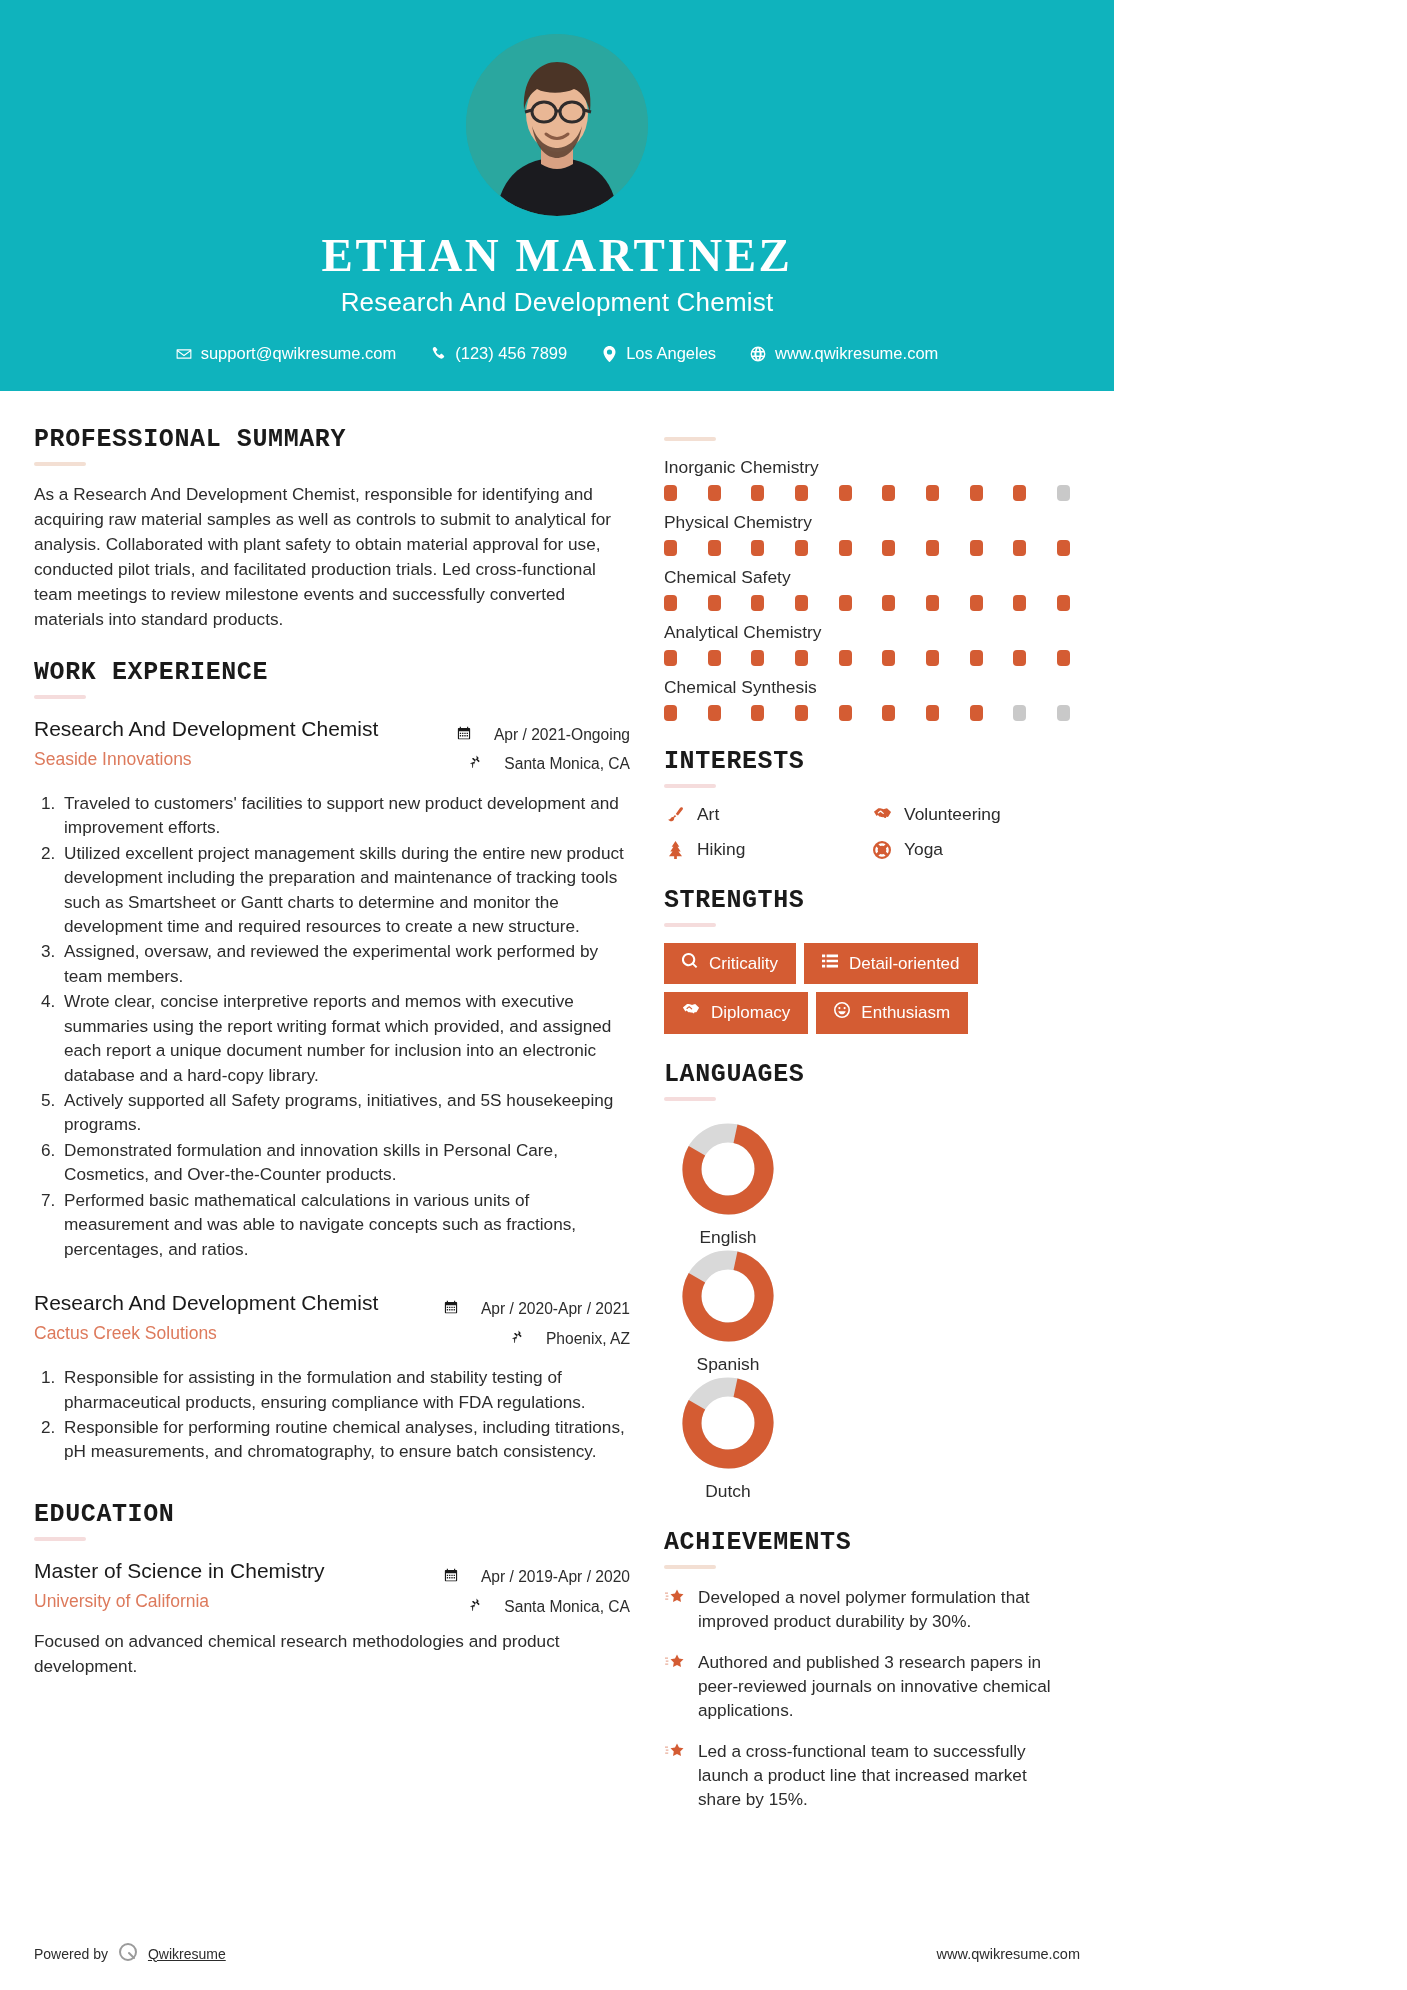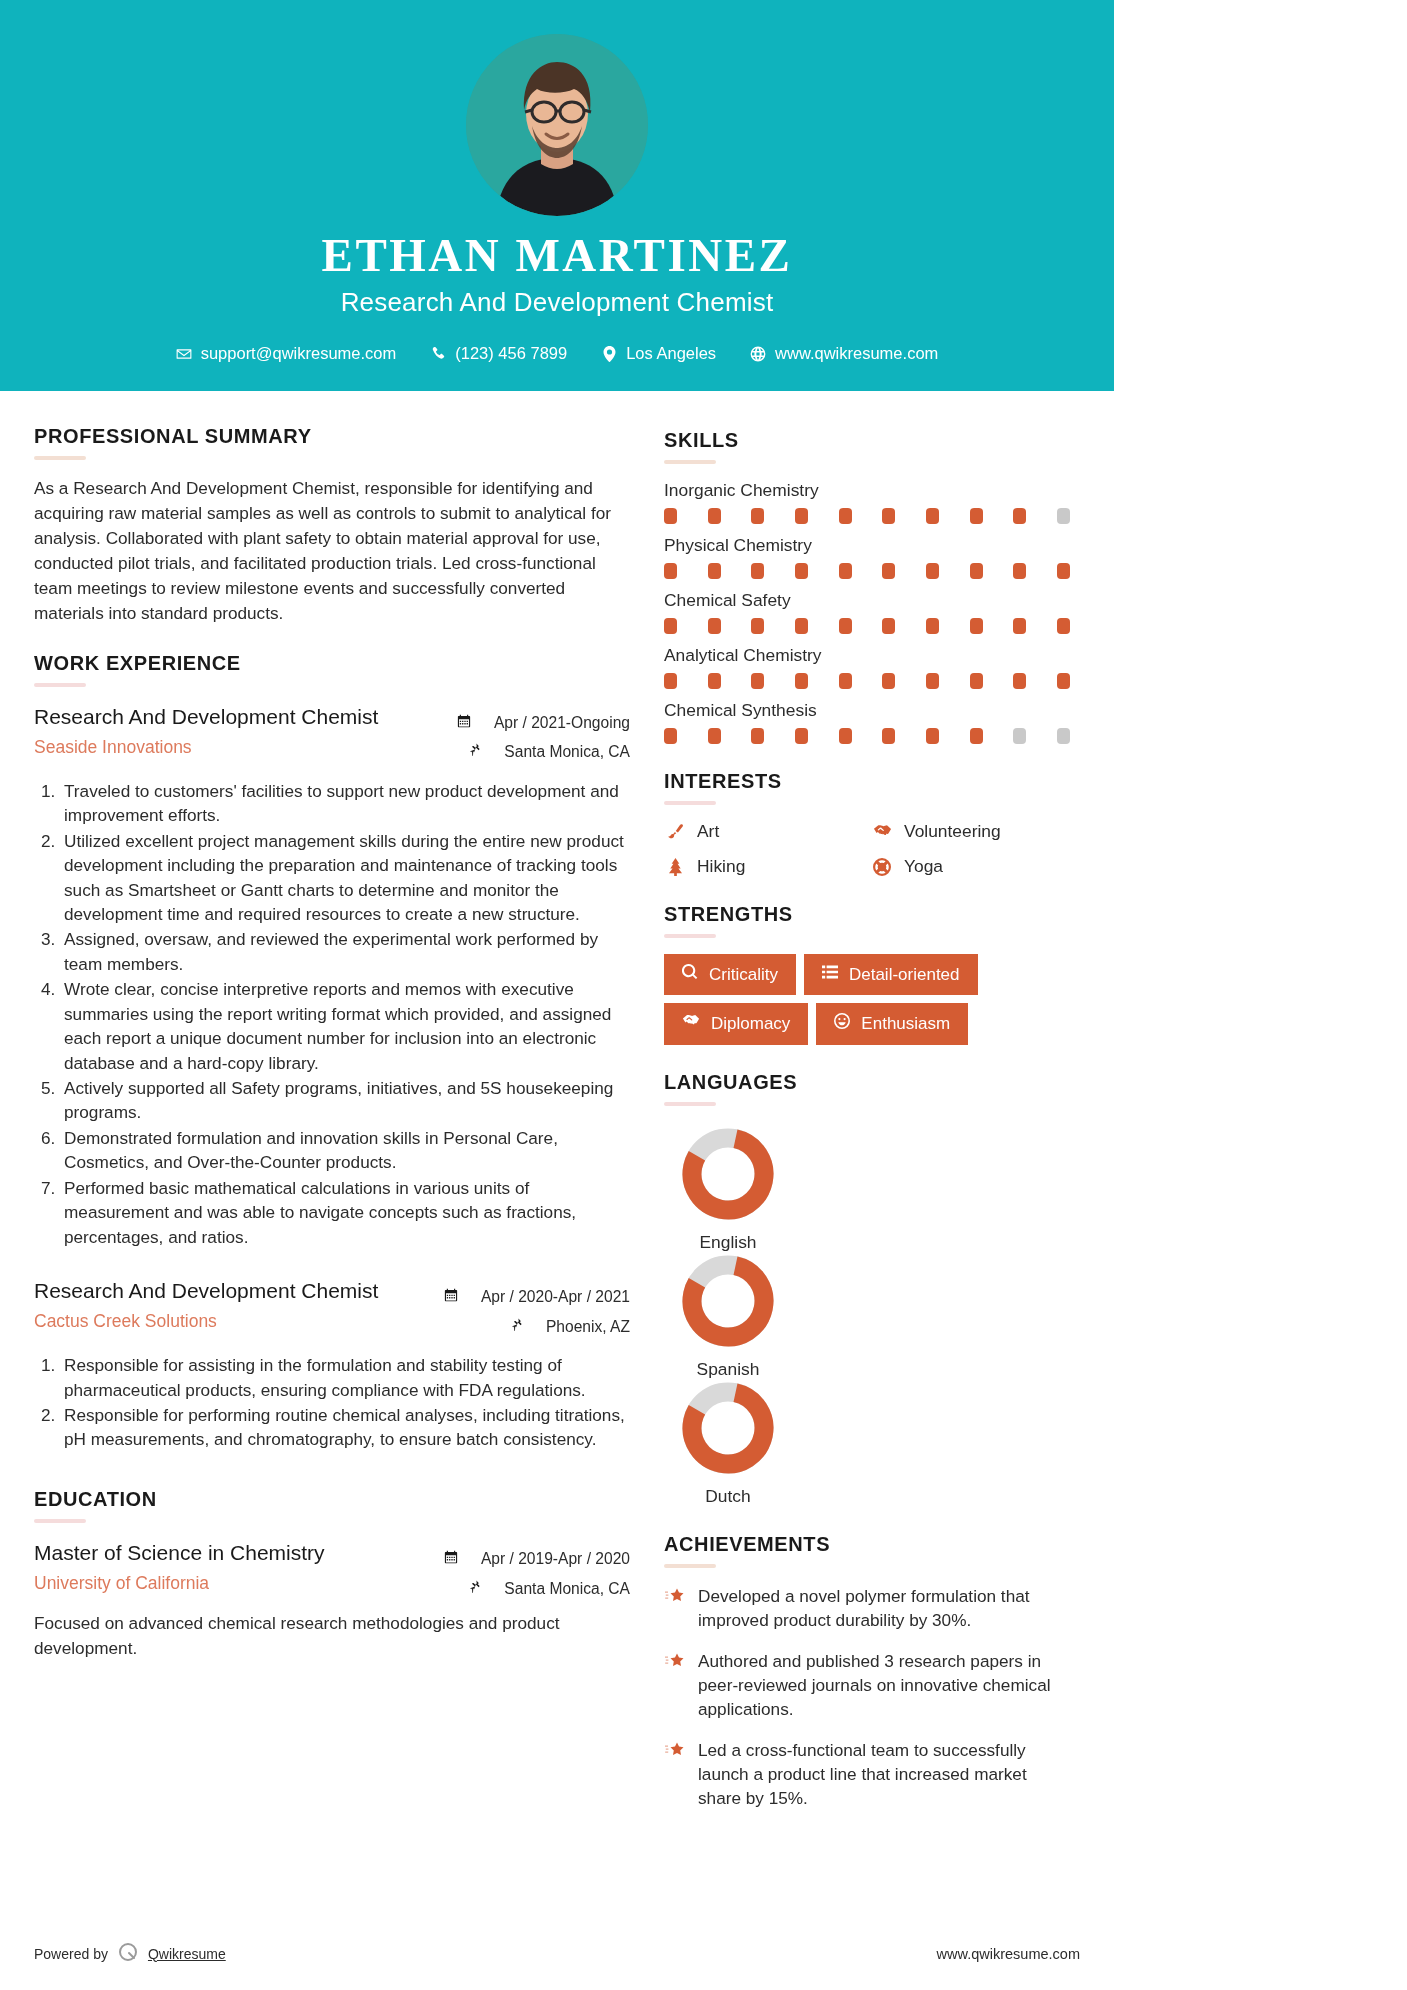--- a/index.html
+++ b/index.html
@@ -72,23 +72,23 @@
     display: flex;
     padding: 34px 34px 0 34px;
     gap: 34px;
     align-items: flex-start;
   }
   .col-left  { width: 596px; flex: none; }
   .col-right { width: 406px; flex: none; padding-top: 4px; }
 
   
   .sec-title {
-    font-family: Liberation Sans, sans-serif;
+    font-family: Liberation Mono, monospace;
     font-weight: bold;
-    font-size: 20px;
+    font-size: 25px;
     letter-spacing: .6px;
     color: #1a1a1a;
     text-transform: uppercase;
   }
   .sec-rule {
     width: 52px;
     height: 4px;
     background: #f3dfd3;
     border-radius: 2px;
     margin: 8px 0 16px 0;
@@ -462,21 +462,20 @@
           </div>
           <div class="edu-desc">Focused on advanced chemical research methodologies and product development.</div>
         </div>
       </div>
 
     </div>
 
     <div class="col-right">
 
       <div class="sec-block">
-        <div class="sec-title">SKILLS</div>
         <div class="sec-rule"></div>
         <div id="skills-host">
             <div class="skill-row">
               <div class="skill-name">Inorganic Chemistry</div>
               <div class="skill-dots">
                 <span class="dot"></span>
                 <span class="dot"></span>
                 <span class="dot"></span>
                 <span class="dot"></span>
                 <span class="dot"></span>

